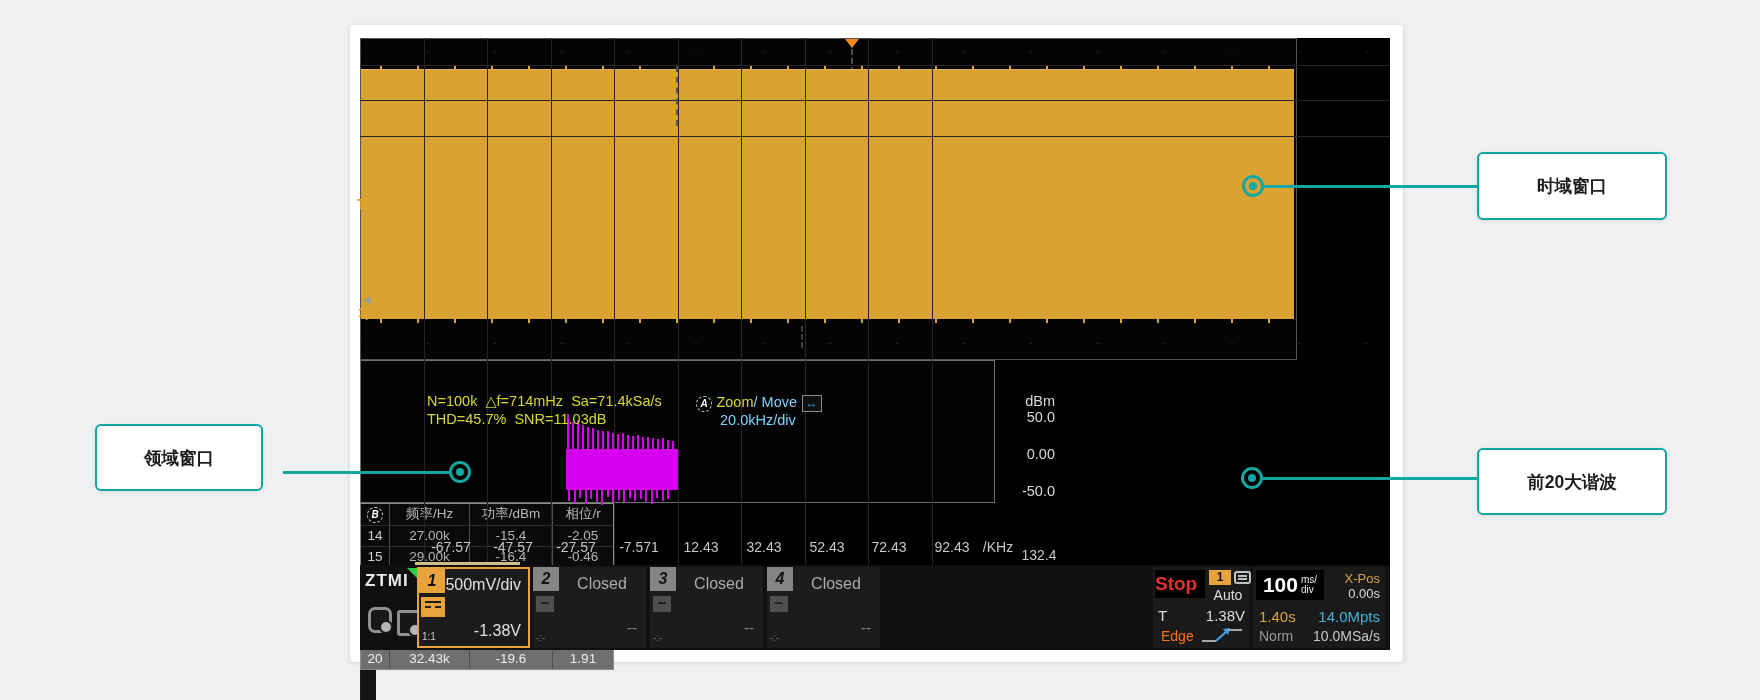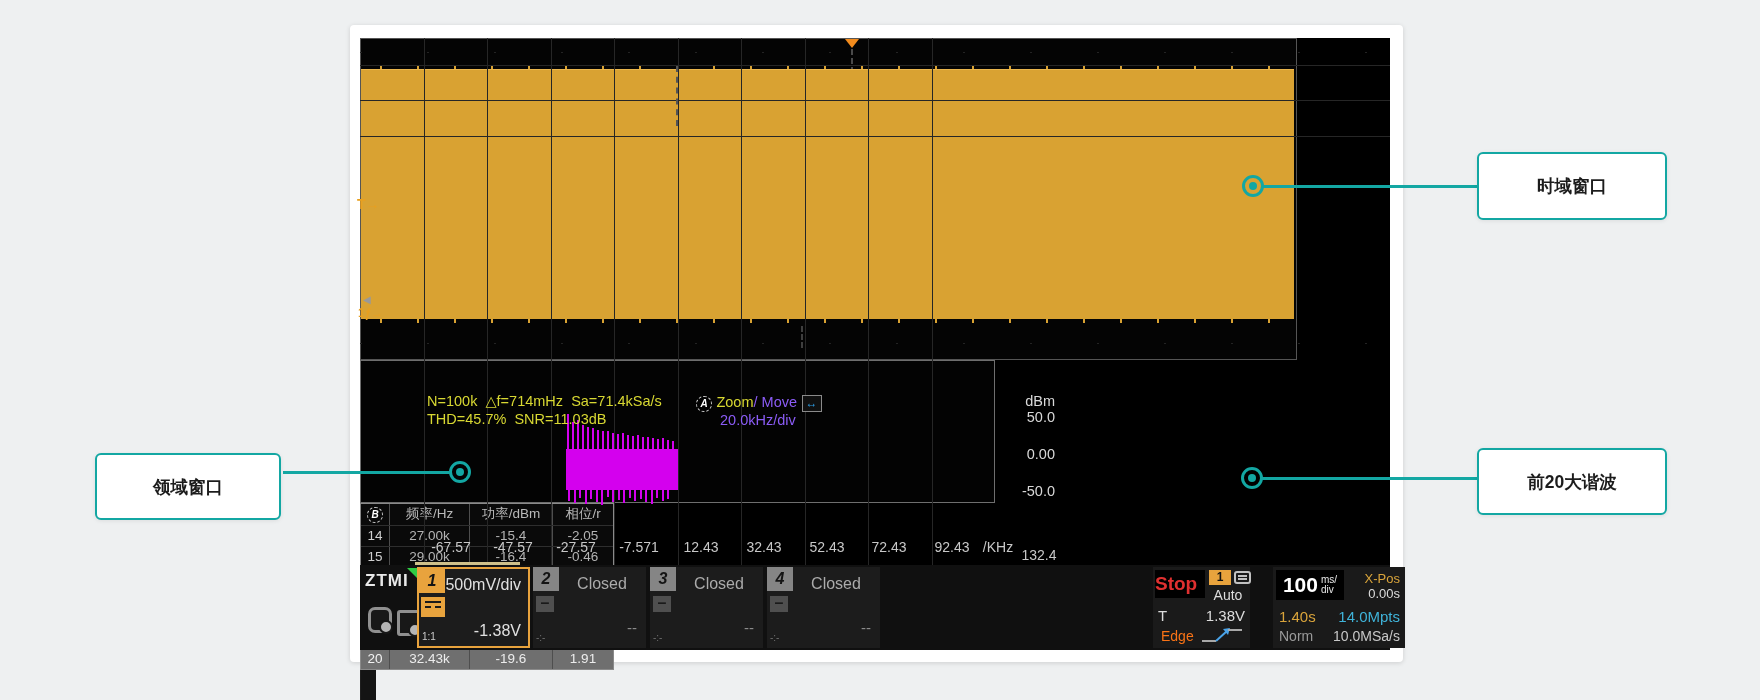--- a/index.html
+++ b/index.html
@@ -32,21 +32,21 @@
   
   #swin { left:63px; top:352px; width:635px; height:143px; background:#030303;
     border:1px solid #6e6e6e; }
   .vgrid { position:absolute; top:0; width:1px; height:100%; background:#262626; }
   .hgrid { position:absolute; left:0; width:100%; height:1px; background:#262626; }
   #scent { position:absolute; top:28px; width:0; height:60px; border-left:2px dashed #555; }
   #strace { position:absolute; }
   #sbody { position:absolute; background:#d400ee; }
   .spike,.tooth { position:absolute; width:2px; background:#d400ee; }
   .sinfo { color:#d8d832; font-size:14.5px; letter-spacing:0; white-space:pre; }
-  .gray { color:#8b5cf6; }
+  .gray { color:#7dd3fc; }
   .circ-icon { display:inline-block; width:16px; height:16px; line-height:14px;
     border:1.5px dashed #cfcfcf; border-radius:50%; color:#fff; font-style:italic;
     font-weight:bold; font-size:10px; text-align:center; }
   #pan-btn { display:inline-block; width:20px; height:17px; border:1px solid #8a8a8a;
     background:#101010; color:#2e9fe6; font-weight:bold; font-size:12px;
     line-height:15px; text-align:center; }
   #ytick-col { text-align:right; color:#d8d8d8; font-size:14.5px; }
   .xtick { position:absolute; transform:translateX(-50%); color:#c8c8c8; font-size:14px; }
   #xscroll { left:55px; top:524px; width:105px; height:3px; background:#cfc08a; }
 
@@ -98,21 +98,21 @@
   #srcbadge { left:56px; top:3px; width:22px; height:15px; background:#e8a33d;
     color:#111; font-weight:bold; font-size:12px; text-align:center; line-height:15px; }
   #dispicon { left:81px; top:4px; width:17px; height:13px; border:2px solid #c2c2c2;
     border-radius:3px; }
   #dispicon::after { content:""; position:absolute; left:2px; top:2px; width:9px;
     height:0; border-top:2px solid #c2c2c2; box-shadow:0 3px 0 #c2c2c2; }
   #automode { left:52px; top:20px; width:46px; text-align:center; color:#dedede;
     font-size:14px; }
   .trow { position:absolute; color:#dcdcdc; font-size:15px; }
 
-  #timep { left:893px; top:2px; width:132px; height:81px; background:#1a1a1a;margin-left:20px; }
+  #timep { left:893px; top:2px; width:132px; height:81px; background:#1a1a1a; }
   #tbdisp { left:3px; top:3px; width:68px; height:30px; background:#000; color:#fff;
     display:flex; align-items:center; justify-content:center; gap:3px; }
   #tbdisp .big { font-size:21px; font-weight:bold; }
   #tbdisp .stack { font-size:10px; line-height:10px; color:#e8e8e8; }
   .orange { color:#d9a43b; }
   .cyan { color:#3fb3d9; }
 
   #sidebar { left:1014px; top:0; width:16px; height:612px; background:#141414;
     border-left:1px solid #1f1f1f; color:#999; font-size:10px; }
   #collapse { position:absolute; left:3px; top:256px; }
@@ -368,17 +368,17 @@
     <div id="collapse">◀</div>
   </div>
 </div>
 
 <div class="adot" style="left:1242px; top:175px"></div>
 <div class="aline" style="left:1262px; top:185px; width:215px"></div>
 <div class="abox" style="left:1477px; top:152px">时域窗口</div>
 
 <div class="adot" style="left:449px; top:461px"></div>
 <div class="aline" style="left:283px; top:471px; width:168px"></div>
-<div class="abox" style="left:95px; top:453px; width:186px; height:67px">领域窗口</div>
+<div class="abox" style="left:95px; top:424px; width:168px; height:67px">领域窗口</div>
 
 <div class="adot" style="left:1241px; top:467px"></div>
 <div class="aline" style="left:1261px; top:477px; width:216px"></div>
 <div class="abox" style="left:1477px; top:448px; height:67px">前20大谐波</div>
 
 </body></html>

